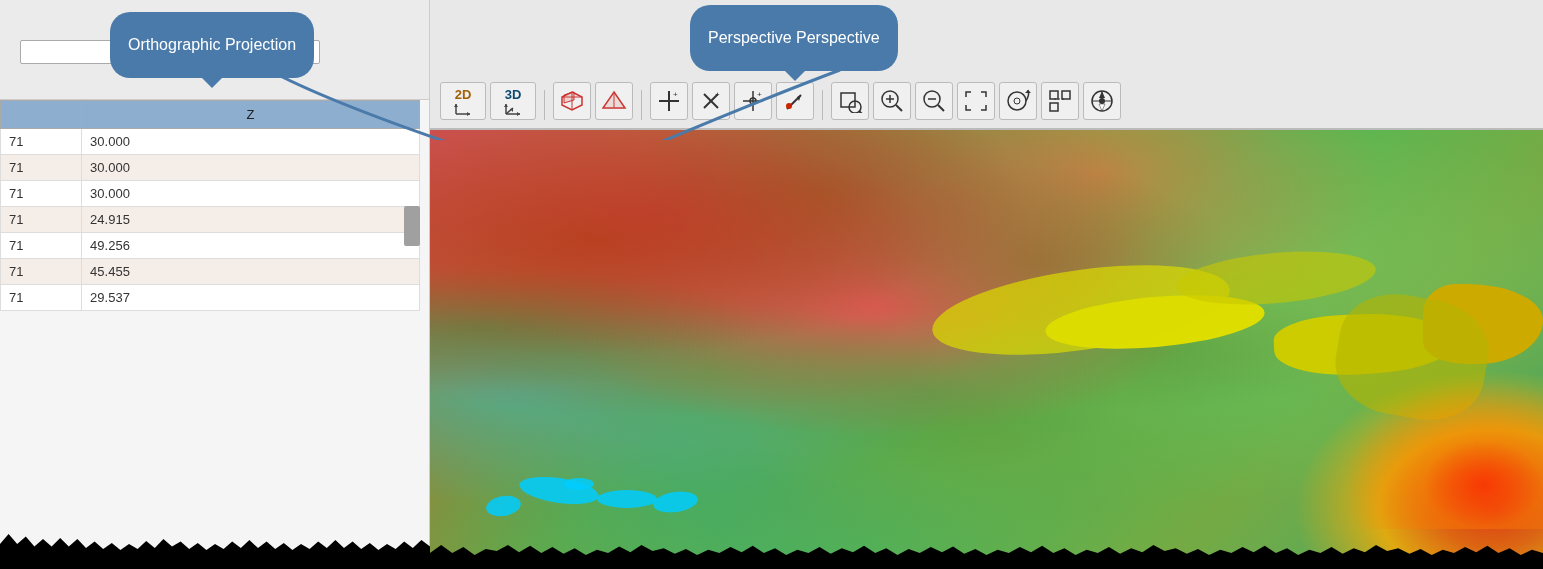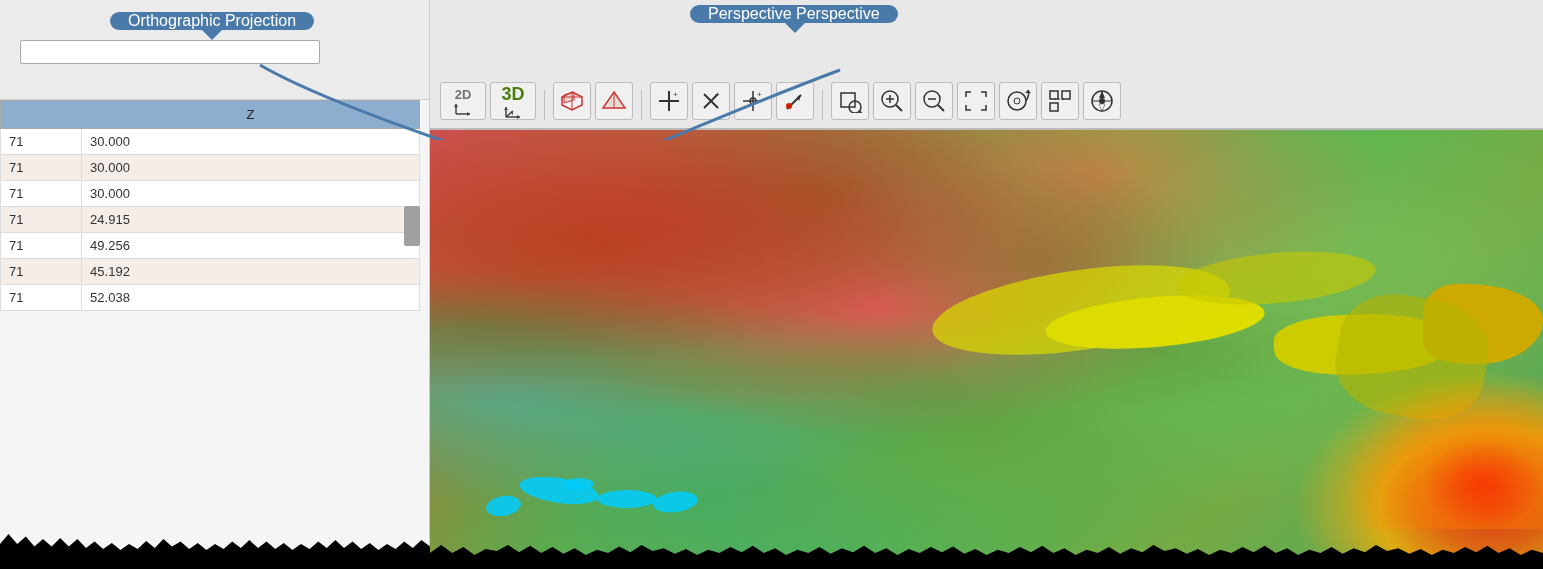--- a/index.html
+++ b/index.html
@@ -335,21 +335,21 @@
         100% 100%
       );
       z-index: 5;
     }
 
     
     .callout {
       position: absolute;
       background: #4a7aaa;
       color: white;
-      padding: 0 18px;
+      padding: 24px 18px;
       border-radius: 20px;
       font-size: 16px;
       white-space: nowrap;
       z-index: 20;
     }
 
     .callout::after {
       content: '';
       position: absolute;
       bottom: -22px;
@@ -440,52 +440,52 @@
             <tr style="background: rgb(245, 237, 232);">
               <td>71</td>
               <td>24.915</td>
             </tr>
             <tr style="background: rgb(255, 255, 255);">
               <td>71</td>
               <td>49.256</td>
             </tr>
             <tr style="background: rgb(245, 237, 232);">
               <td>71</td>
-              <td>45.192</td>
+              <td>45.455</td>
             </tr>
             <tr style="background: rgb(255, 255, 255);">
               <td>71</td>
-              <td>52.038</td>
+              <td>29.537</td>
             </tr>
           </tbody>
       </table>
       <div class="scrollbar-placeholder"></div>
     </div>
     <div class="left-torn-bottom"></div>
   </div>
 
   <div class="right-panel">
 
     <div class="toolbar">
 
       <div class="toolbar-btn btn-2d">
         <div class="icon-2d">
-          <span style="color:#737373; font-weight:bold; font-size:13px;">2D</span>
+          <span style="color:#a16207; font-weight:bold; font-size:13px;">2D</span>
           <svg width="18" height="14" viewBox="0 0 18 14">
             <line x1="2" y1="12" x2="2" y2="2" stroke="#444" stroke-width="1.5"></line>
             <line x1="2" y1="12" x2="16" y2="12" stroke="#444" stroke-width="1.5"></line>
             <polygon points="2,2 0,5 4,5" fill="#444"></polygon>
             <polygon points="16,12 13,10 13,14" fill="#444"></polygon>
           </svg>
         </div>
       </div>
 
       <div class="toolbar-btn btn-3d">
         <div class="icon-2d">
-          <span style="color:#4d7c0f; font-weight:bold; font-size:18px;text-align:right;">3D</span>
+          <span style="color:#0c4a6e; font-weight:bold; font-size:13px;text-align:right;">3D</span>
           <svg width="20" height="14" viewBox="0 0 20 14">
             <line x1="3" y1="12" x2="3" y2="2" stroke="#444" stroke-width="1.5"></line>
             <line x1="3" y1="12" x2="17" y2="12" stroke="#444" stroke-width="1.5"></line>
             <line x1="3" y1="12" x2="10" y2="6" stroke="#444" stroke-width="1.5"></line>
             <polygon points="3,2 1,5 5,5" fill="#444"></polygon>
             <polygon points="17,12 14,10 14,14" fill="#444"></polygon>
             <polygon points="10,6 7,7 10,10" fill="#444"></polygon>
           </svg>
         </div>
       </div>

